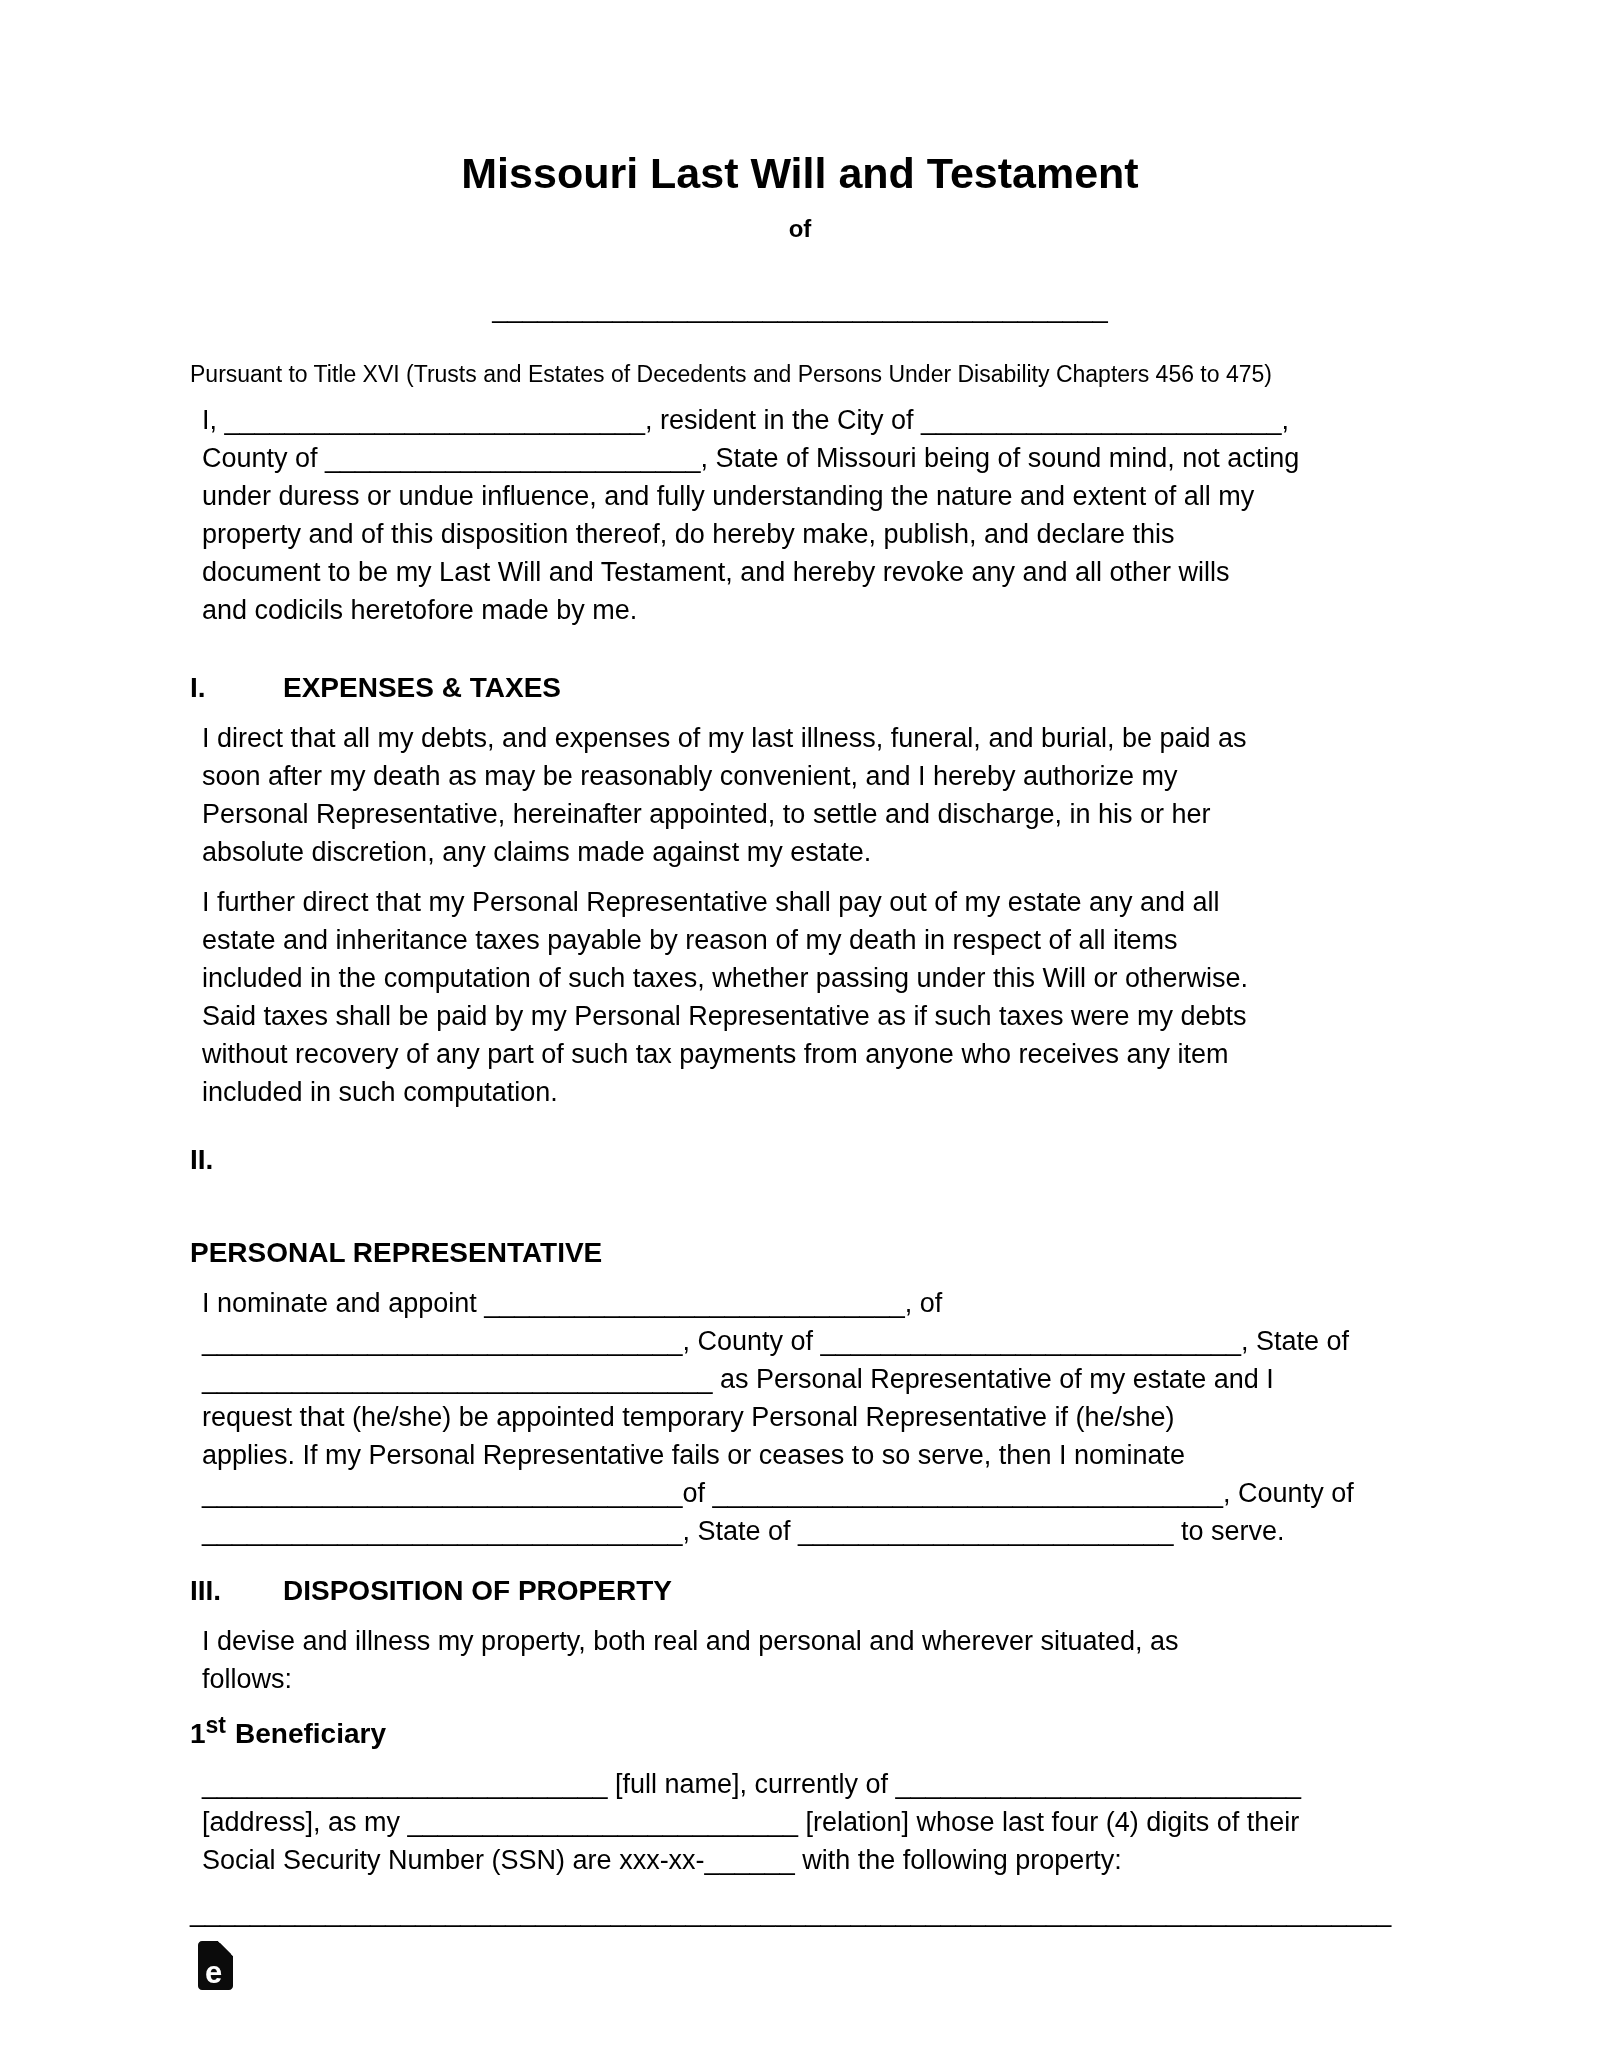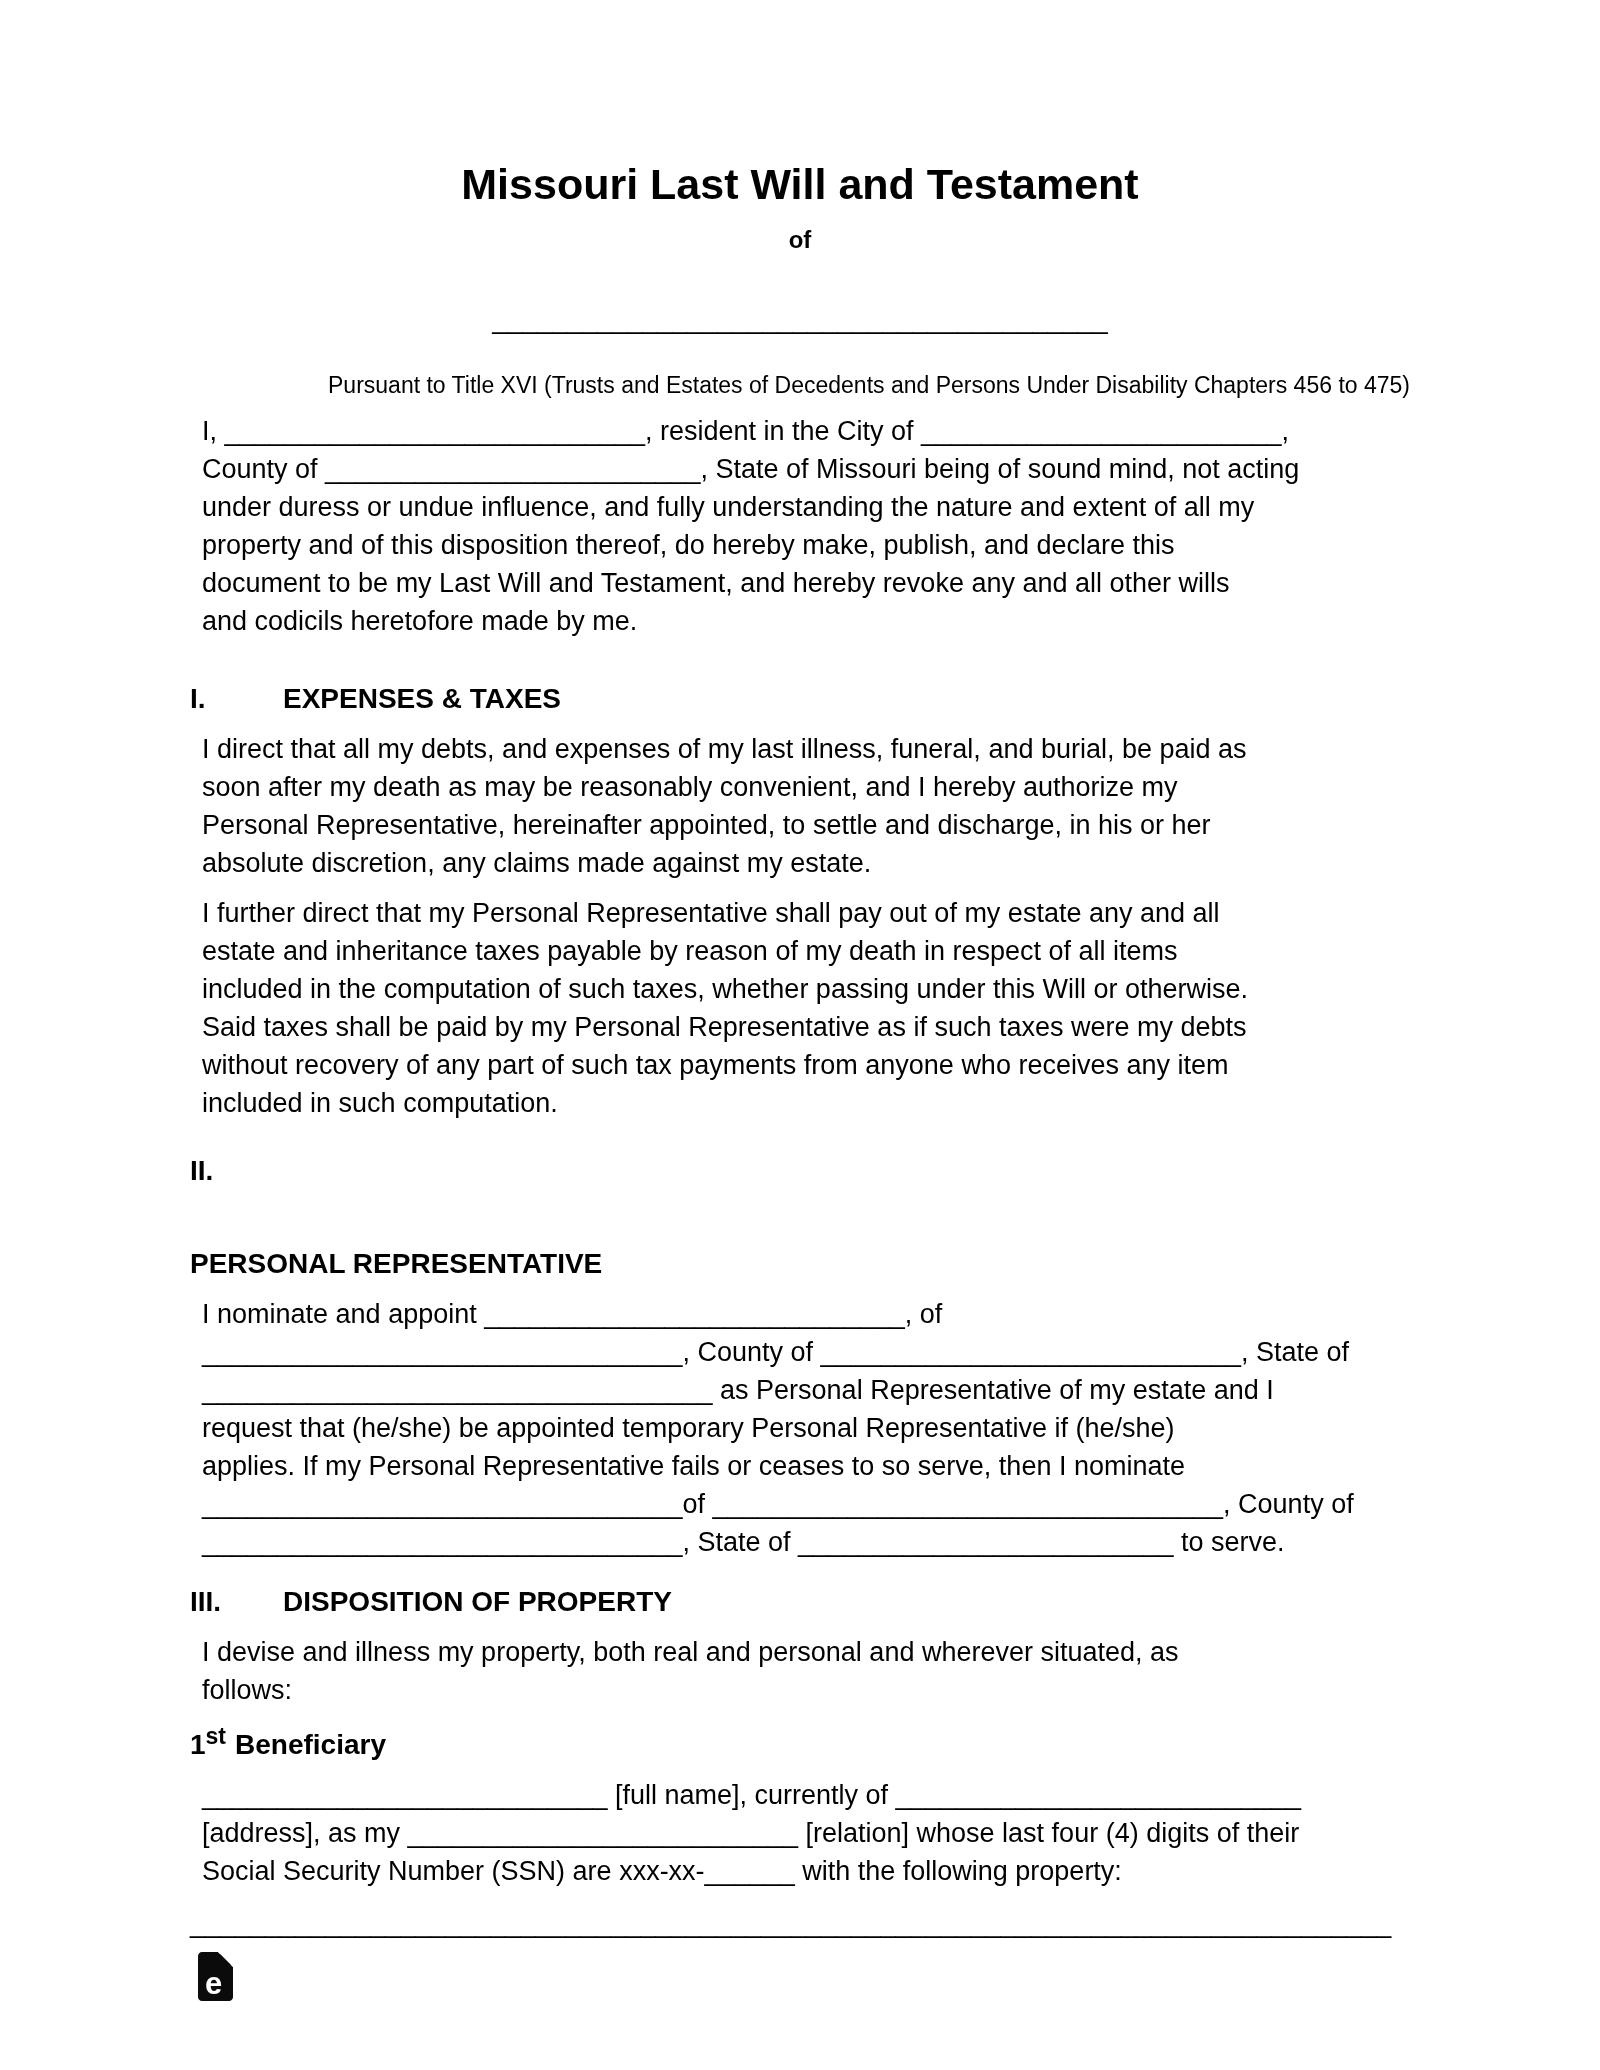--- a/index.html
+++ b/index.html
@@ -1,24 +1,24 @@
 <!DOCTYPE html>
 <html><head>
 <meta charset="utf-8">
 <style>
   html,body{margin:0;padding:0;background:#fff;}
   .page{
     width:1600px;height:2070px;background:#ffffff;color:#000;
     box-sizing:border-box;padding:148px 190px 0 190px;position:relative;
     font-family:"Liberation Sans", sans-serif;overflow:hidden;
   }
-  .title{font-size:43px;line-height:43px;font-weight:bold;text-align:center;margin:15px;}
+  .title{font-size:43px;line-height:43px;font-weight:bold;text-align:center;margin:4px;}
   .subtitle{font-size:24px;line-height:24px;font-weight:bold;text-align:center;margin-top:22px;}
   .center-blank{font-size:27px;line-height:38px;text-align:center;margin-top:48px;white-space:nowrap;}
-  .pursuant{font-size:23px;line-height:30px;text-align:right;margin-top:32px;}
+  .pursuant{font-size:23px;line-height:30px;text-align:left;margin-top:32px;}
   p.body{font-size:27px;line-height:38px;margin:12px;white-space:pre-wrap;}
   .sec-head{display:flex;font-size:28px;line-height:38px;font-weight:bold;}
   .sec-head .numeral{flex:0 0 93px;}
   .ben-head{font-size:28px;line-height:38px;font-weight:bold;}
   .ben-head sup{font-size:23px;line-height:0;}
   .ben-label{margin-left:9px;}
   .property-blank{font-size:27px;line-height:38px;white-space:nowrap;}
   .mt-p1{margin-top:34px;}
   .mt-sec1{margin-top:40px;}
   .mt-p2{margin-top:26px;}

